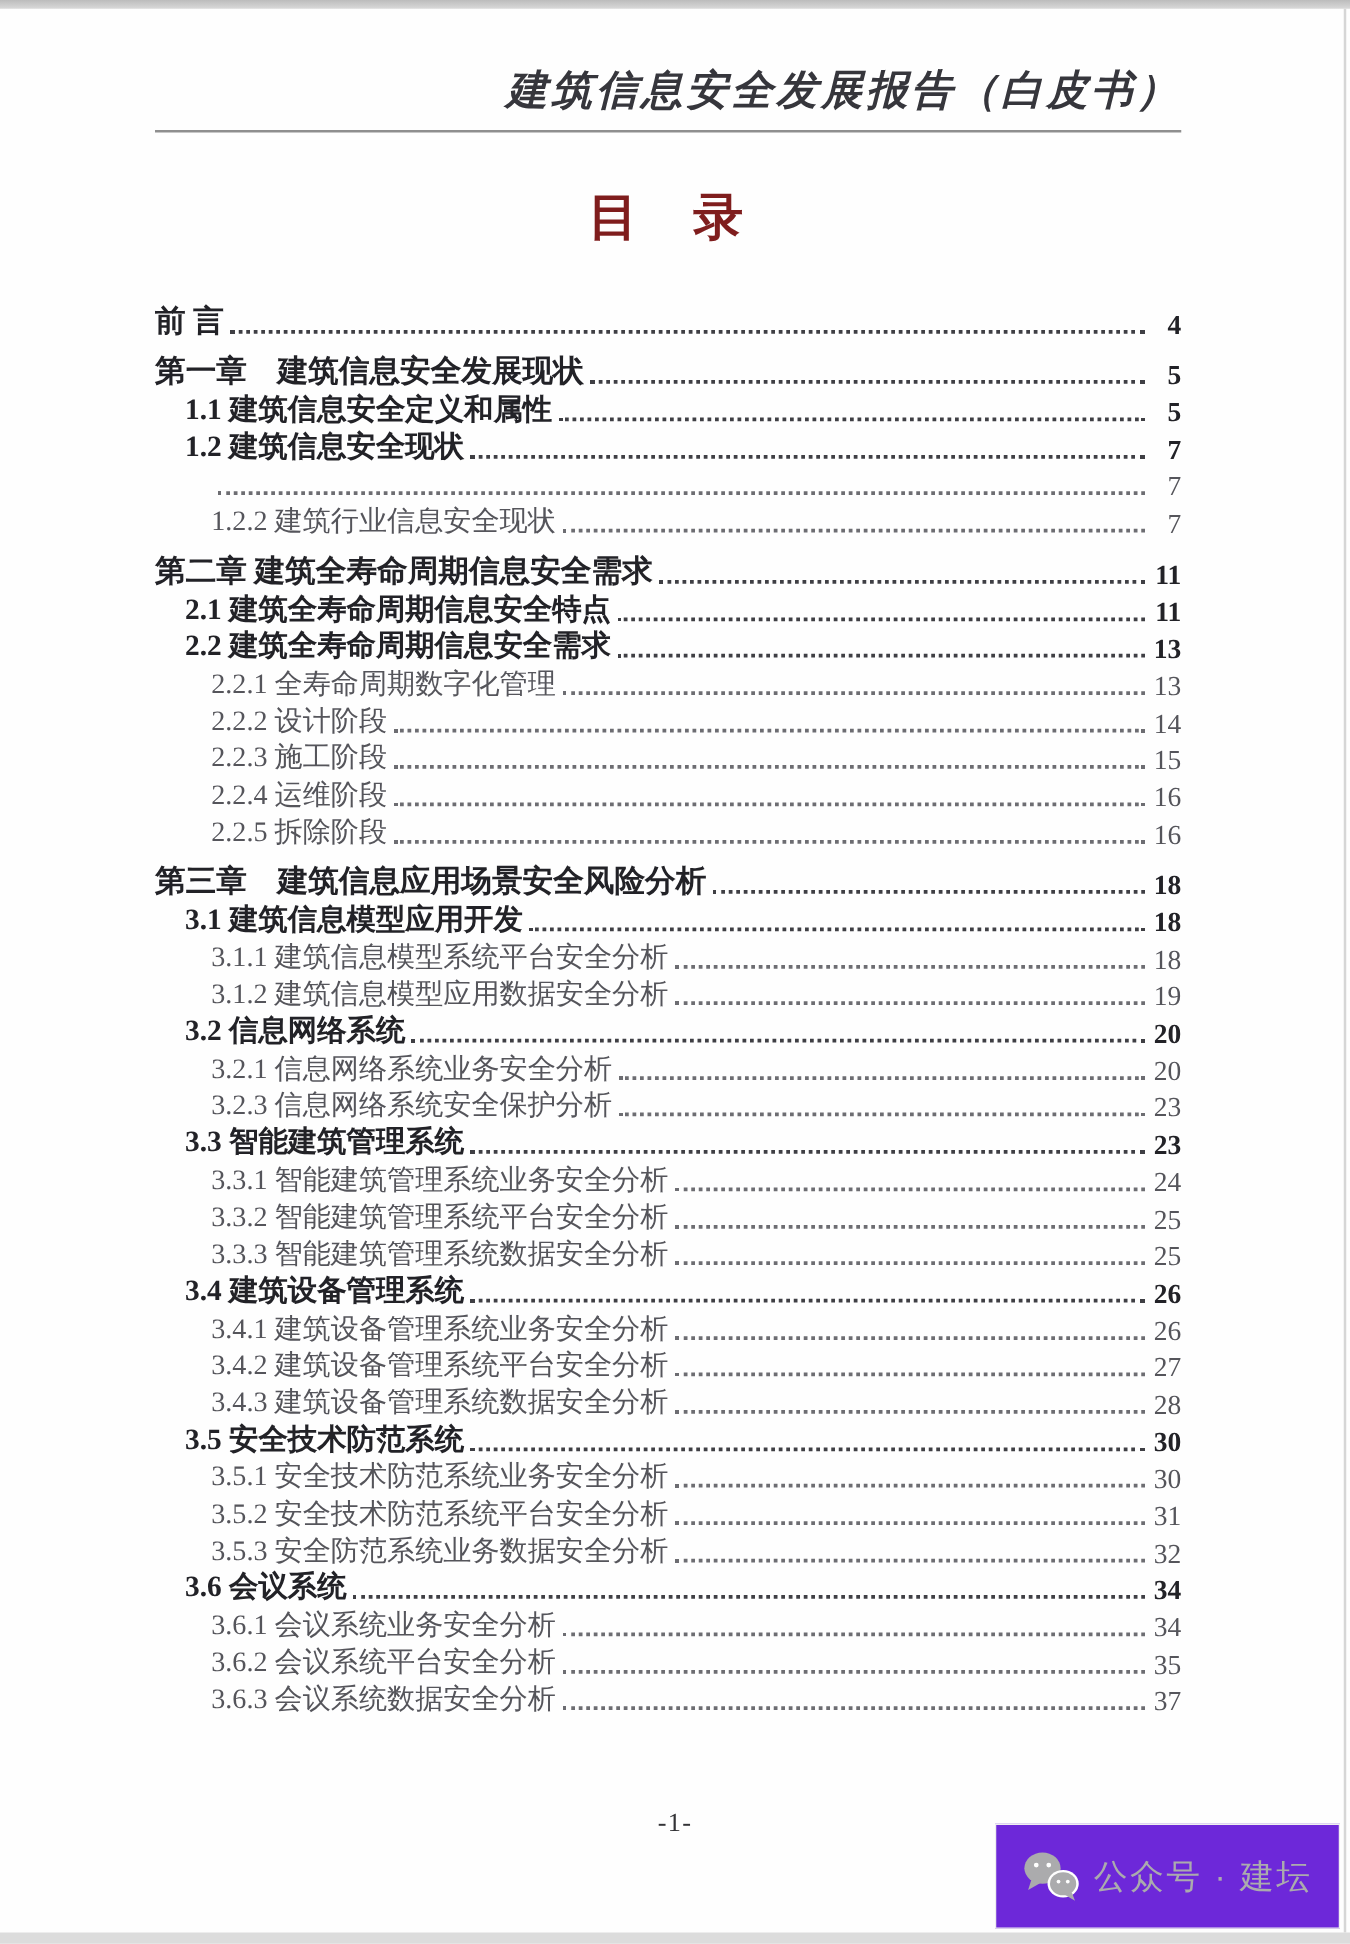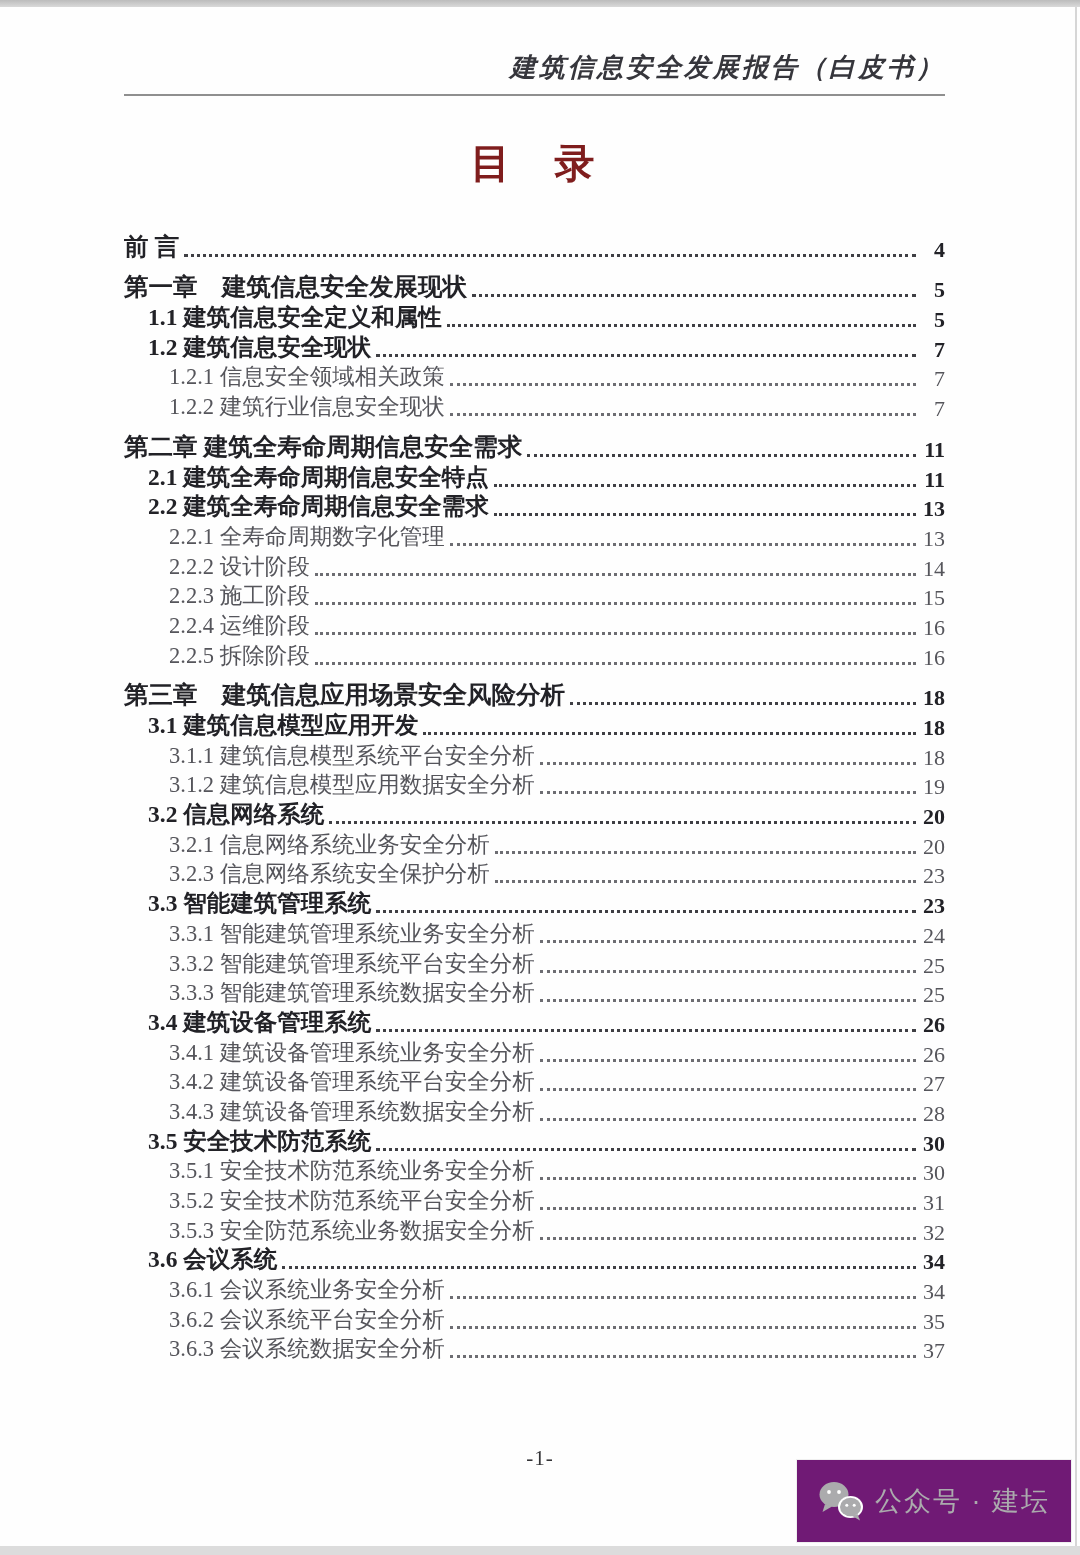--- a/index.html
+++ b/index.html
@@ -23,21 +23,21 @@
     background: #d6d6d6;
   }
   .content {
     position: relative;
     padding: 50px 135px 0 124px;
   }
   .doc-header {
     text-align: right;
     font-style: italic;
     font-weight: bold;
-    font-size: 26px;
+    font-size: 33px;
     letter-spacing: 3px;
     color: #36363c;
   }
   .header-rule {
     margin-top: 9px;
     border-bottom: 2px solid #8f8f8f;
     height: 0;
   }
   .page-title {
     margin-top: 40px;
@@ -78,21 +78,21 @@
     left: 0; right: 0; bottom: 84px;
     text-align: center;
     font-size: 21px;
     letter-spacing: 1px;
     color: #333336;
   }
   .watermark {
     position: absolute;
     right: 8px; bottom: 12px;
     width: 276px; height: 84px;
-    background: #701a75;
+    background: #6d28d9;
     border: 1px solid #efefef;
     display: flex;
     align-items: center;
     justify-content: center;
     gap: 11px;
   }
   .wechat-icon { width: 46px; height: 40px; flex: 0 0 auto; }
   .watermark-text {
     font-family: "Liberation Sans", "DejaVu Sans", sans-serif;
     font-size: 27px;
@@ -127,21 +127,20 @@
     <span class="toc-title">1.1 建筑信息安全定义和属性</span>
     <span class="toc-leader"></span>
     <span class="toc-page">5</span>
   </div>
       <div class="toc-row lvl1 bold">
     <span class="toc-title">1.2 建筑信息安全现状</span>
     <span class="toc-leader"></span>
     <span class="toc-page">7</span>
   </div>
       <div class="toc-row lvl2">
-    <span class="toc-title">1.2.1 信息安全领域相关政策</span>
     <span class="toc-leader"></span>
     <span class="toc-page">7</span>
   </div>
       <div class="toc-row lvl2">
     <span class="toc-title">1.2.2 建筑行业信息安全现状</span>
     <span class="toc-leader"></span>
     <span class="toc-page">7</span>
   </div>
       <div class="toc-row lvl0 bold gap">
     <span class="toc-title">第二章 建筑全寿命周期信息安全需求</span>

